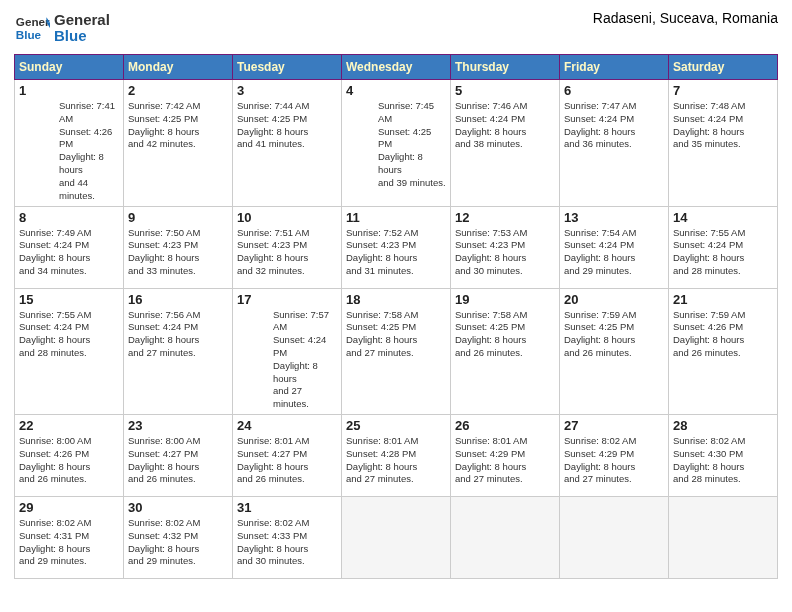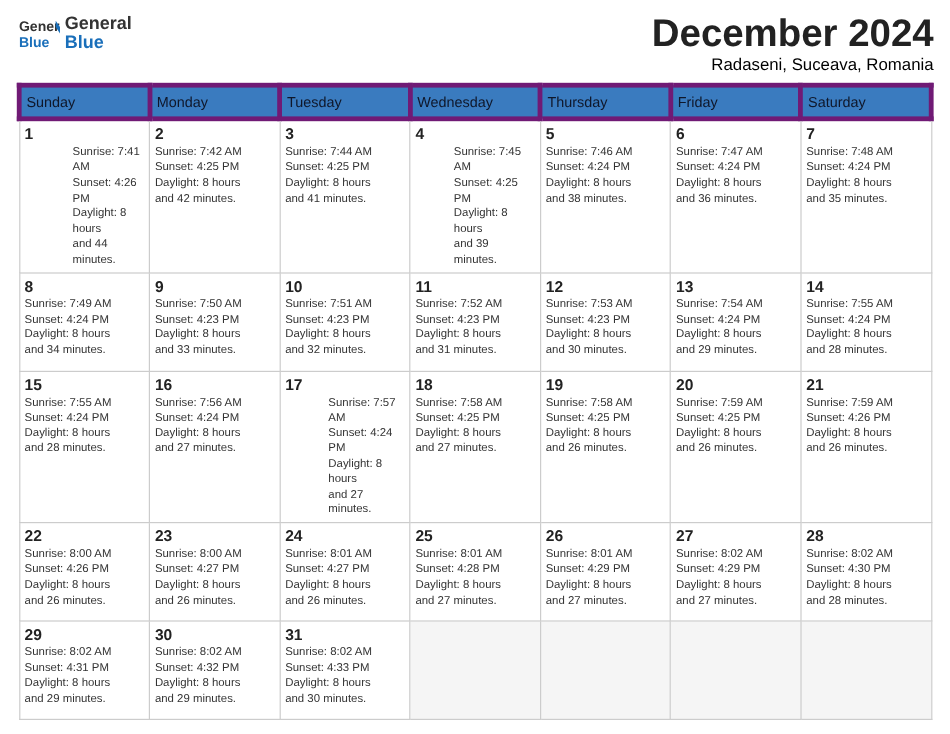--- a/index.html
+++ b/index.html
@@ -42,26 +42,26 @@
       font-size: 14px;
       color: #000000;
     }
     table {
       width: 100%;
       border-collapse: collapse;
       table-layout: fixed;
     }
     th {
       background-color: #3a7bbf;
-      color: #0f172a;
+      color: #fef9c3;
       font-size: 12px;
-      font-weight: normal;
+      font-weight: bold;
       padding: 5px 4px;
       text-align: left;
-      border: 4px solid #701a75;
+      border: 1px solid #701a75;
     }
     td {
       border: 1px solid #ccc;
       vertical-align: top;
       padding: 3px 4px;
       font-size: 9.5px;
       color: #333;
       height: 82px;
       background: #fff;
     }
@@ -92,21 +92,20 @@
         <text x="2" y="32" font-size="13" font-weight="bold" fill="#1a6fba" font-family="Arial">Blue</text>
         <polygon points="36,8 40,14 36,14" fill="#1a6fba"></polygon>
         <polygon points="36,14 40,14 40,20" fill="#1a6fba"></polygon>
       </svg>
       <div style="display:flex;flex-direction:column;line-height:1.1">
         <span style="font-size:15px;font-weight:bold;color:#333;">General</span>
         <span style="font-size:15px;font-weight:bold;color:#1a6fba;">Blue</span>
       </div>
     </div>
     <div class="title-block">
-      <div class="month-title">December 2024</div>
       <div class="location">Radaseni, Suceava, Romania</div>
     </div>
   </div>
 
   <table>
     <thead>
       <tr id="header-row">
           <th>Sunday</th>
           <th>Monday</th>
           <th>Tuesday</th>

